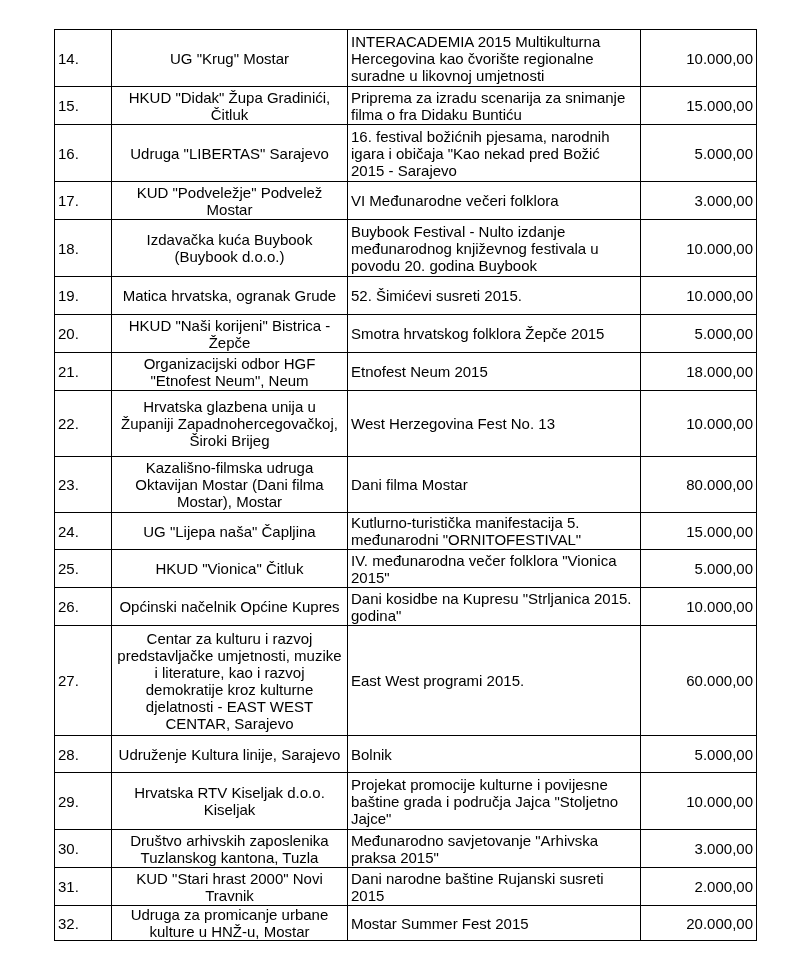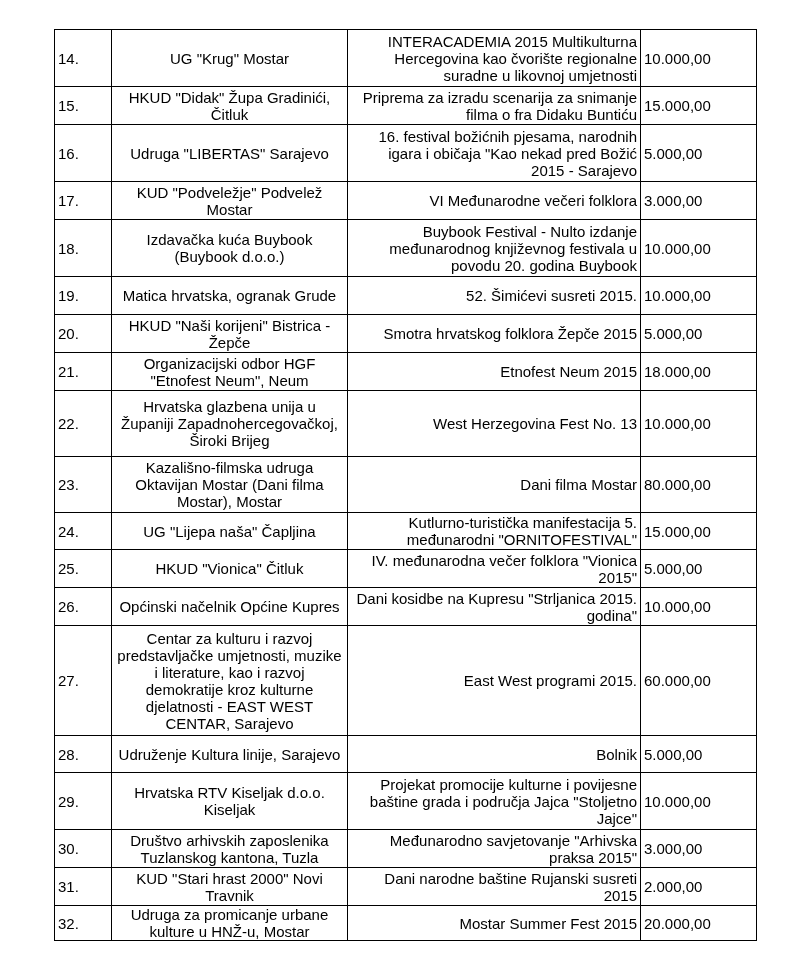--- a/index.html
+++ b/index.html
@@ -14,22 +14,22 @@
   table.grants col.c-num { width: 57px; }
   table.grants col.c-org { width: 236px; }
   table.grants col.c-proj { width: 293px; }
   table.grants col.c-amt { width: 116px; }
   table.grants td {
     border: 1.4px solid #000; padding: 0 3px; vertical-align: middle;
     overflow: hidden;
   }
   td.num { text-align: left; vertical-align: top; padding-right: 4px; padding-top: 0; }
   td.org { text-align: center; }
-  td.proj { text-align: right; }
-  td.amt { padding-right: 9px; }
+  td.proj { text-align: left; }
+  td.amt { text-align: right; padding-right: 9px; }
 </style>
 </head>
 <body>
 
 <table class="grants">
   <colgroup>
     <col class="c-num">
       <col class="c-org">
       <col class="c-proj">
       <col class="c-amt">

